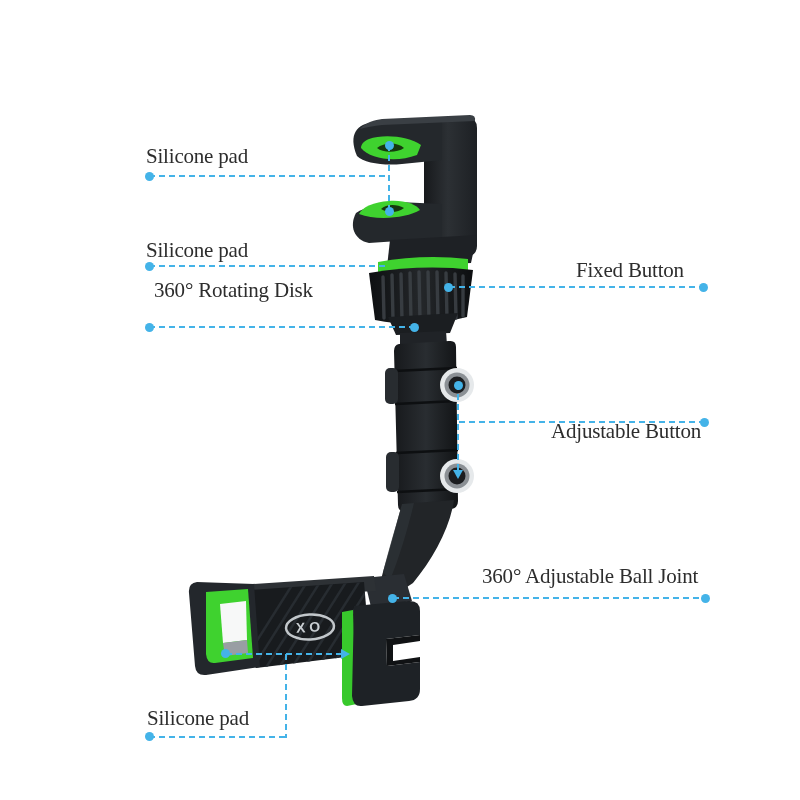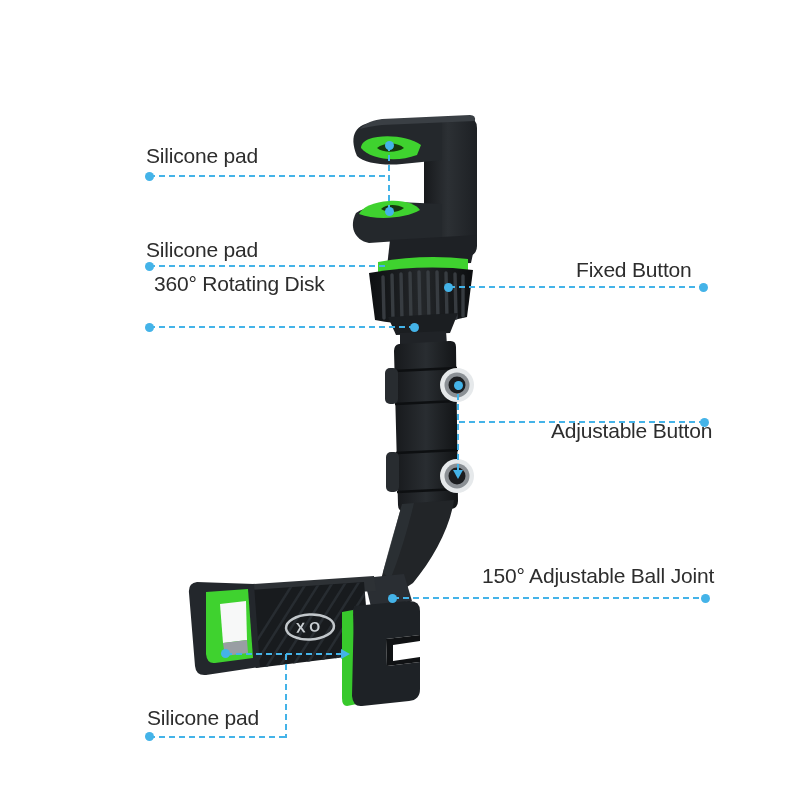--- a/index.html
+++ b/index.html
@@ -3,21 +3,21 @@
 <meta charset="utf-8">
 <style>
   html,body{margin:0;padding:0;background:#fff;}
   .stage{
     position:relative;width:800px;height:800px;background:#ffffff;overflow:hidden;
     font-family:"Liberation Sans", sans-serif;
   }
   .product{position:absolute;left:0;top:0;width:800px;height:800px;}
   .callout-label{
     position:absolute;font-size:21px;letter-spacing:-0.2px;color:#2d2d2d;
-    white-space:nowrap;line-height:24px;
+    white-space:nowrap;line-height:24px;font-family:Liberation Serif, serif;
   }
   .dash-h{position:absolute;height:2px;
     background:repeating-linear-gradient(to right,#44b3e8 0 6px,transparent 6px 10px);}
   .dash-v{position:absolute;width:2px;
     background:repeating-linear-gradient(to bottom,#44b3e8 0 6px,transparent 6px 10px);}
   .dot{position:absolute;width:9px;height:9px;border-radius:50%;background:#44b3e8;}
   .arr-r{position:absolute;width:0;height:0;border-top:5px solid transparent;
     border-bottom:5px solid transparent;border-left:9px solid #44b3e8;}
   .arr-d{position:absolute;width:0;height:0;border-left:5px solid transparent;
     border-right:5px solid transparent;border-top:9px solid #44b3e8;}
@@ -145,21 +145,21 @@
     <div class="dot" style="left:385px;top:207px"></div>
   </div>
 
   <div>
     <div class="callout-label" style="left:146px;top:238px">Silicone pad</div>
     <div class="dash-h" style="left:149px;top:265px;width:238px"></div>
     <div class="dot" style="left:145px;top:262px"></div>
   </div>
 
   <div>
-    <div class="callout-label" style="left:154px;top:272px">360° Rotating Disk</div>
+    <div class="callout-label" style="left:154px;top:278px">360° Rotating Disk</div>
     <div class="dash-h" style="left:149px;top:326px;width:266px"></div>
     <div class="dot" style="left:145px;top:323px"></div>
     <div class="dot" style="left:410px;top:323px"></div>
   </div>
 
   <div>
     <div class="callout-label" style="left:576px;top:258px">Fixed Button</div>
     <div class="dash-h" style="left:449px;top:286px;width:255px"></div>
     <div class="dot" style="left:444px;top:283px"></div>
     <div class="dot" style="left:699px;top:283px"></div>
@@ -168,21 +168,21 @@
   <div>
     <div class="callout-label" style="left:551px;top:419px">Adjustable Button</div>
     <div class="dash-h" style="left:459px;top:421px;width:246px"></div>
     <div class="dash-v" style="left:457px;top:384px;height:88px"></div>
     <div class="dot" style="left:700px;top:418px"></div>
     <div class="dot" style="left:454px;top:381px"></div>
     <div class="arr-d" style="left:453px;top:470px"></div>
   </div>
 
   <div>
-    <div class="callout-label" style="left:482px;top:564px">150° Adjustable Ball Joint</div>
+    <div class="callout-label" style="left:482px;top:564px">360° Adjustable Ball Joint</div>
     <div class="dash-h" style="left:393px;top:597px;width:313px"></div>
     <div class="dot" style="left:388px;top:594px"></div>
     <div class="dot" style="left:701px;top:594px"></div>
   </div>
 
   <div>
     <div class="callout-label" style="left:147px;top:706px">Silicone pad</div>
     <div class="dash-h" style="left:149px;top:736px;width:138px"></div>
     <div class="dash-v" style="left:285px;top:654px;height:84px"></div>
     <div class="dash-h" style="left:226px;top:653px;width:116px"></div>

